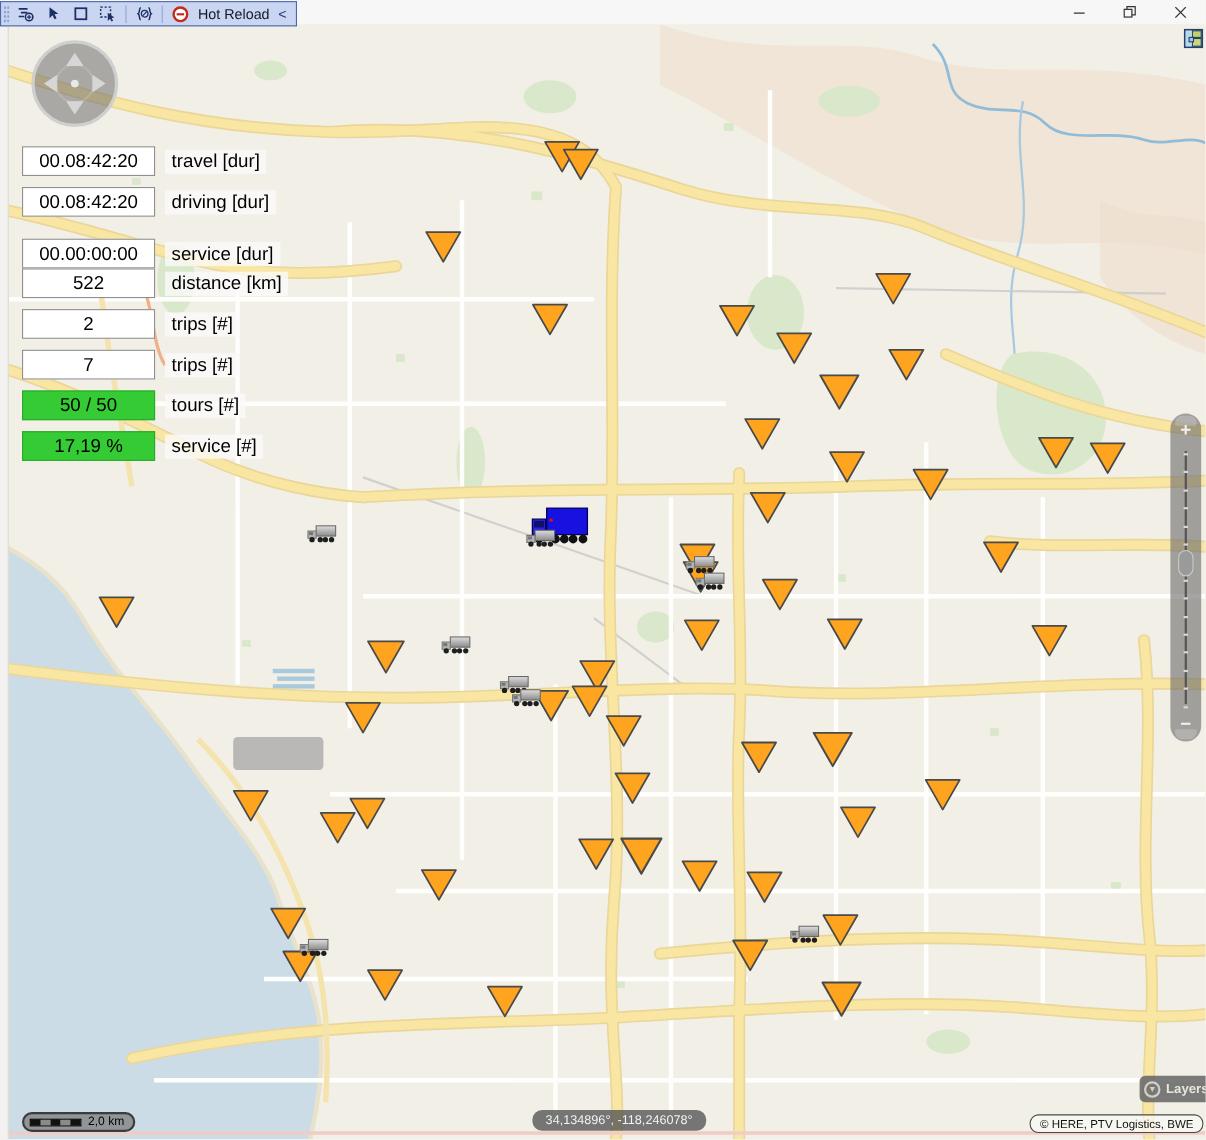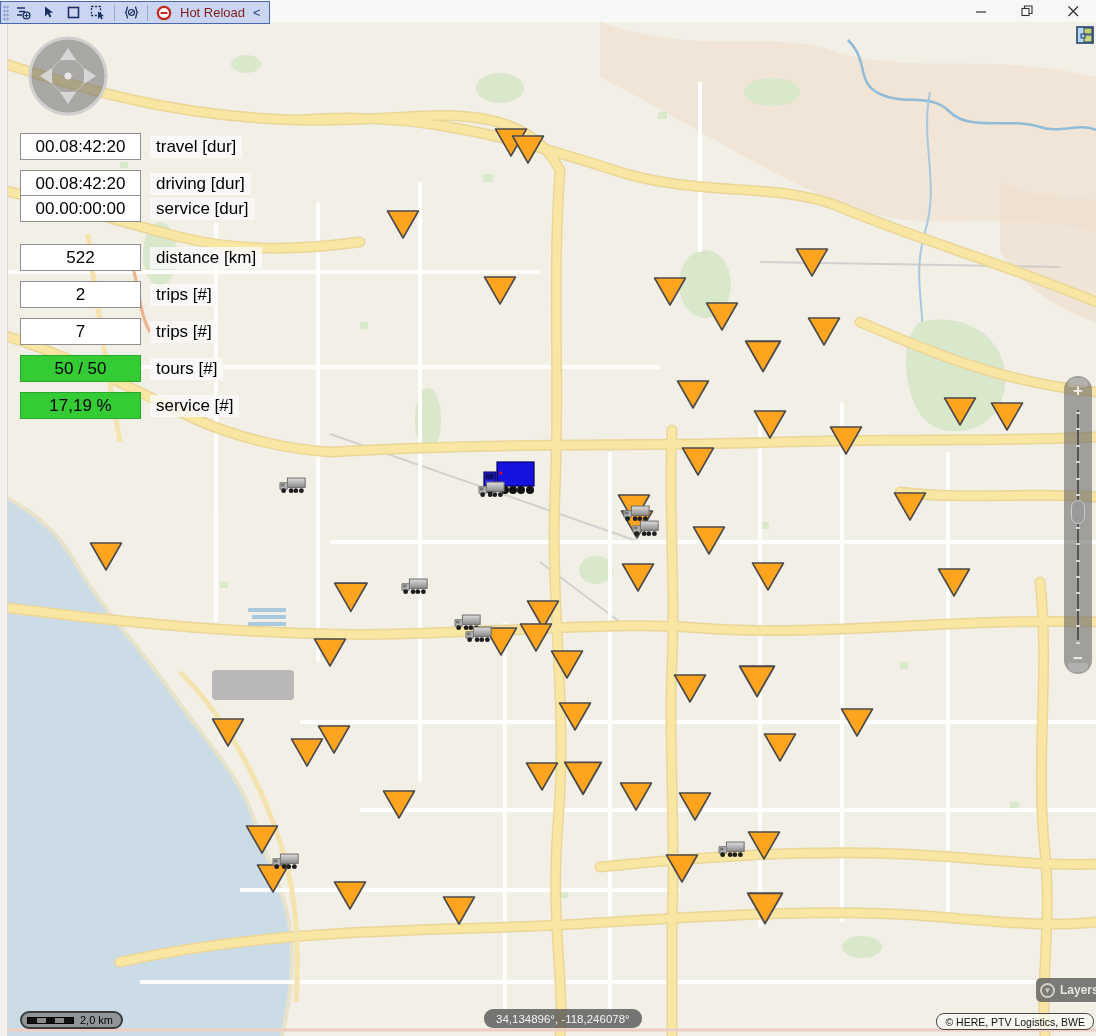--- a/index.html
+++ b/index.html
@@ -15,21 +15,21 @@
 
   
   .vs-toolbar { position:absolute; top:1px; left:0; height:23px; width:270px;
     background:#c9d5f1; border:1px solid #4a66ac; display:flex; align-items:center;
     z-index:50; padding:0 4px 0 2px; gap:3px; }
   .grip { width:6px; height:16px;
     background-image:radial-gradient(#8fa3cf 1px, transparent 1.2px);
     background-size:3px 4px; }
   .tb-btn { width:22px; height:19px; display:flex; align-items:center; justify-content:center; }
   .tb-sep { width:1px; height:16px; background:#93a6d2; margin:0 2px; }
-  .hr-label { font-size:13px; color:#7f1d1d; margin:0 3px 0 2px; white-space:nowrap; }
+  .hr-label { font-size:13px; color:#0f172a; margin:0 3px 0 2px; white-space:nowrap; }
   .chev { font-size:13px; color:#26407e; margin-left:2px; }
 
   
   .map { position:absolute; top:22px; left:0; width:1096px; height:1014px;
     background:#f2efe7; overflow:hidden; }
   .left-strip { position:absolute; top:22px; left:0; width:8px; height:1014px;
     background:#f3f2f0; border-right:1px solid #ddd9d2; z-index:5; }
   #basemap { position:absolute; top:0; left:0; z-index:0; }
 
   .map-marker { position:absolute; z-index:2; }
@@ -584,21 +584,21 @@
 
   <div class="stats" id="stats-panel">
       <div class="stat-row" style="top: 0px;">
         <div class="stat-value">00.08:42:20</div>
         <div class="stat-label">travel [dur]</div>
       </div>
       <div class="stat-row" style="top: 37px;">
         <div class="stat-value">00.08:42:20</div>
         <div class="stat-label">driving [dur]</div>
       </div>
-      <div class="stat-row" style="top: 62px;">
+      <div class="stat-row" style="top: 84px;">
         <div class="stat-value">00.00:00:00</div>
         <div class="stat-label">service [dur]</div>
       </div>
       <div class="stat-row" style="top: 111px;">
         <div class="stat-value">522</div>
         <div class="stat-label">distance [km]</div>
       </div>
       <div class="stat-row" style="top: 148px;">
         <div class="stat-value">2</div>
         <div class="stat-label">trips [#]</div>

